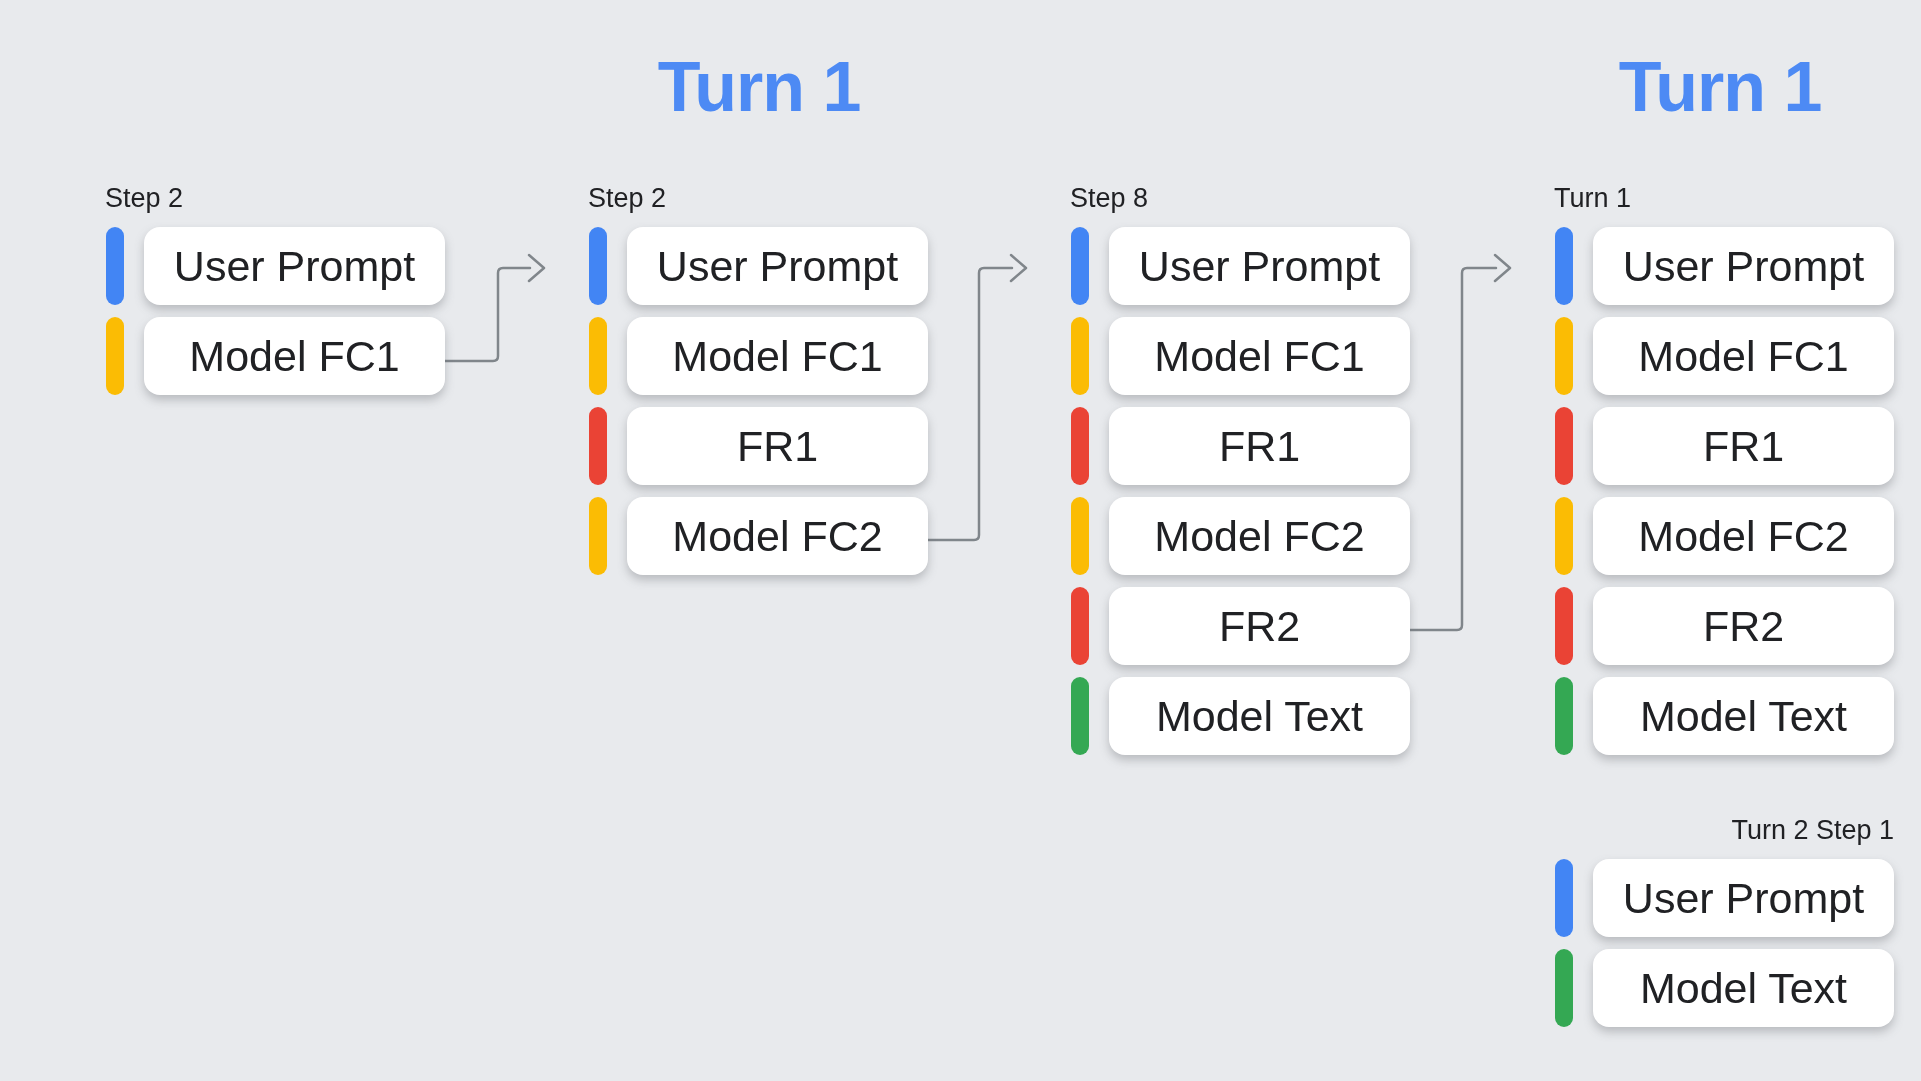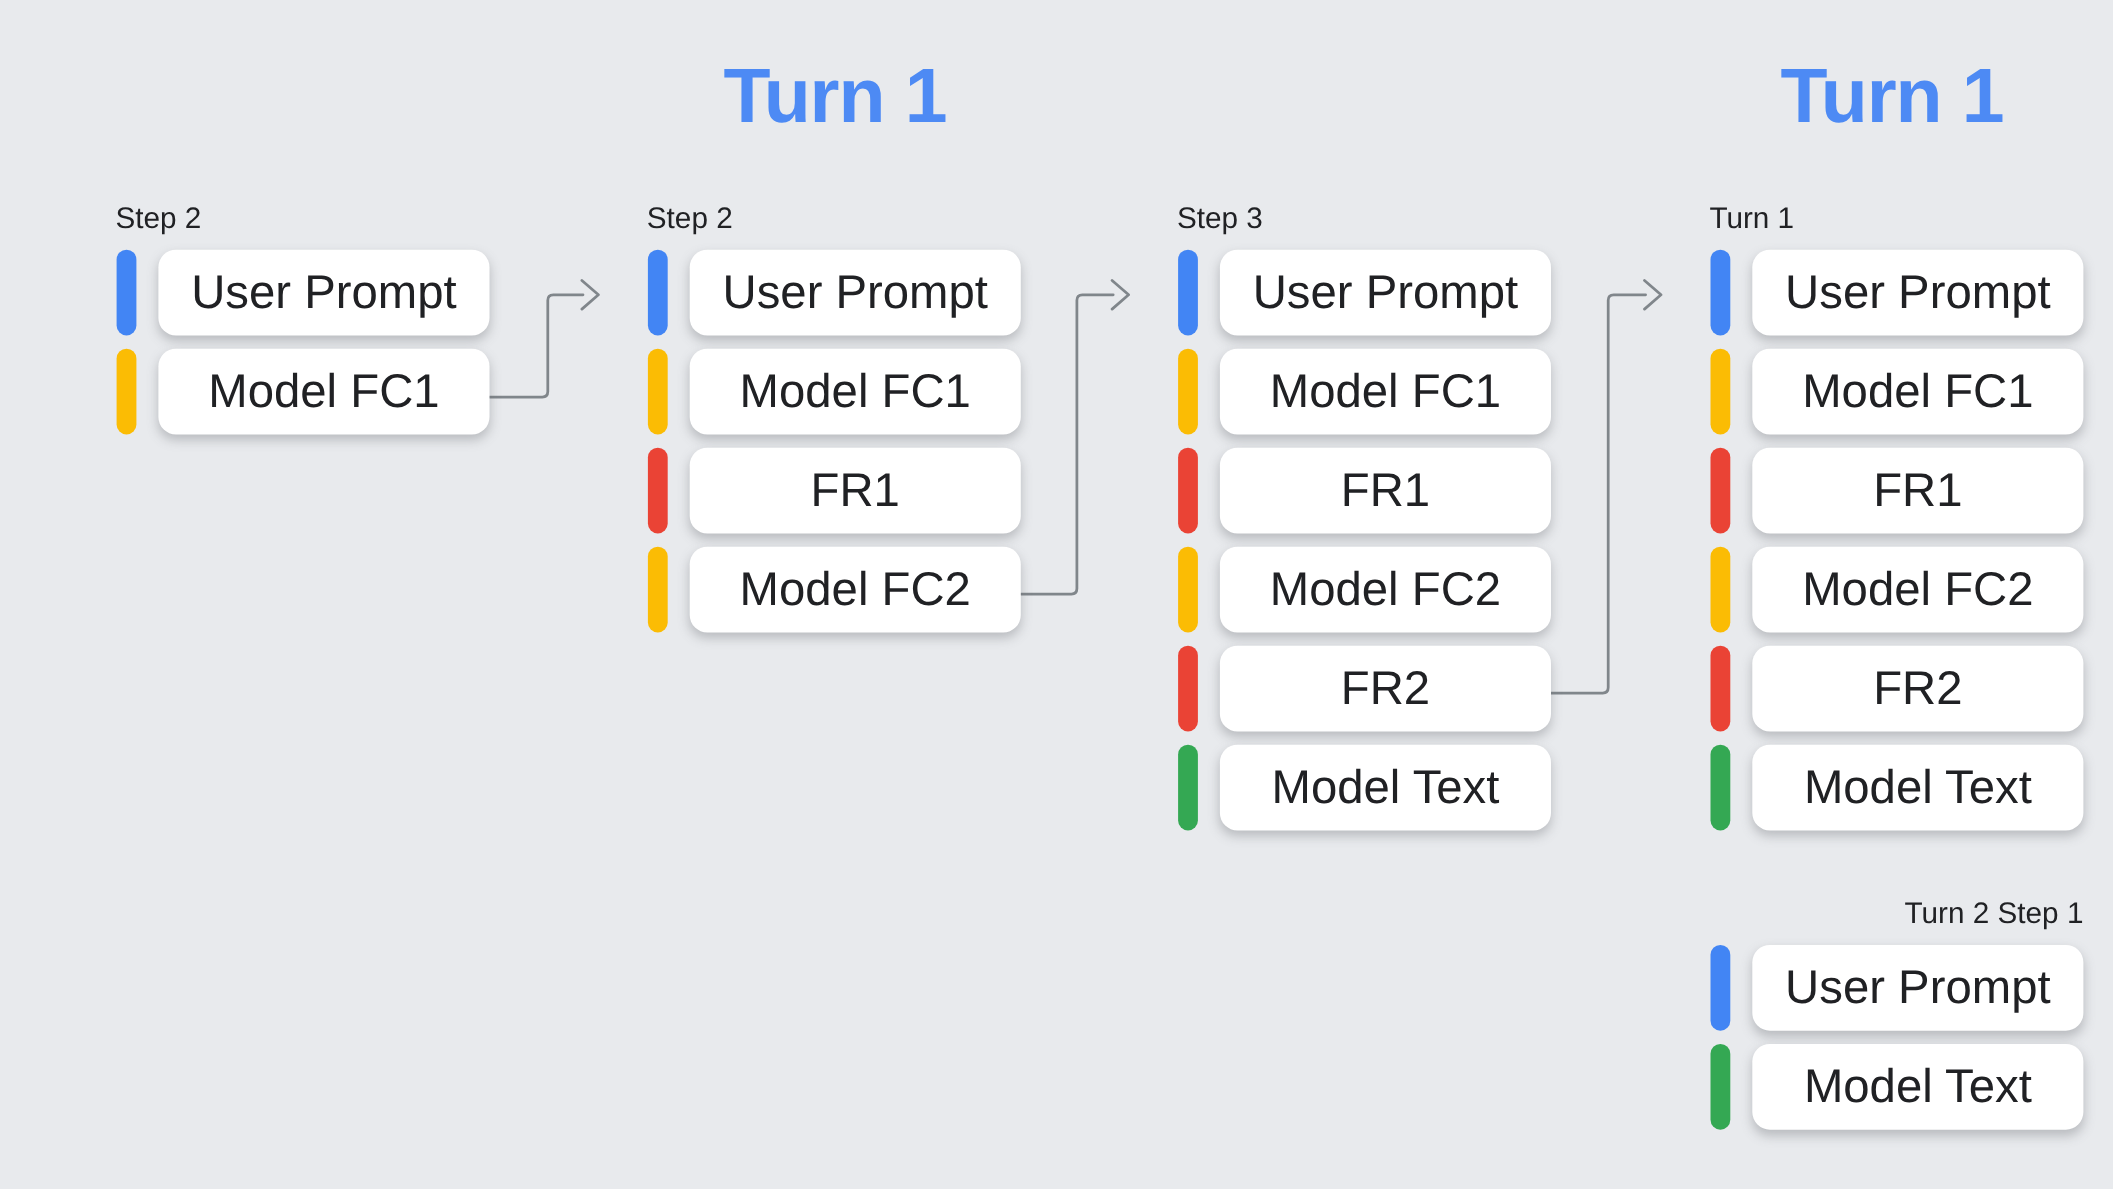--- a/index.html
+++ b/index.html
@@ -143,21 +143,21 @@
     </div>
     <div class="row">
       <span class="bar" style="background: rgb(251, 188, 4);"></span>
       <div class="box">
           <span>Model FC2</span>
         </div>
     </div>
   </div>
 
   <div class="column" id="col-step3">
-    <div class="column-title">Step 3</div>
+    <div class="column-title">Step 8</div>
     <div class="row">
       <span class="bar" style="background: rgb(66, 133, 244);"></span>
       <div class="box">
           <span>User Prompt</span>
         </div>
     </div>
     <div class="row">
       <span class="bar" style="background: rgb(251, 188, 4);"></span>
       <div class="box">
           <span>Model FC1</span>

